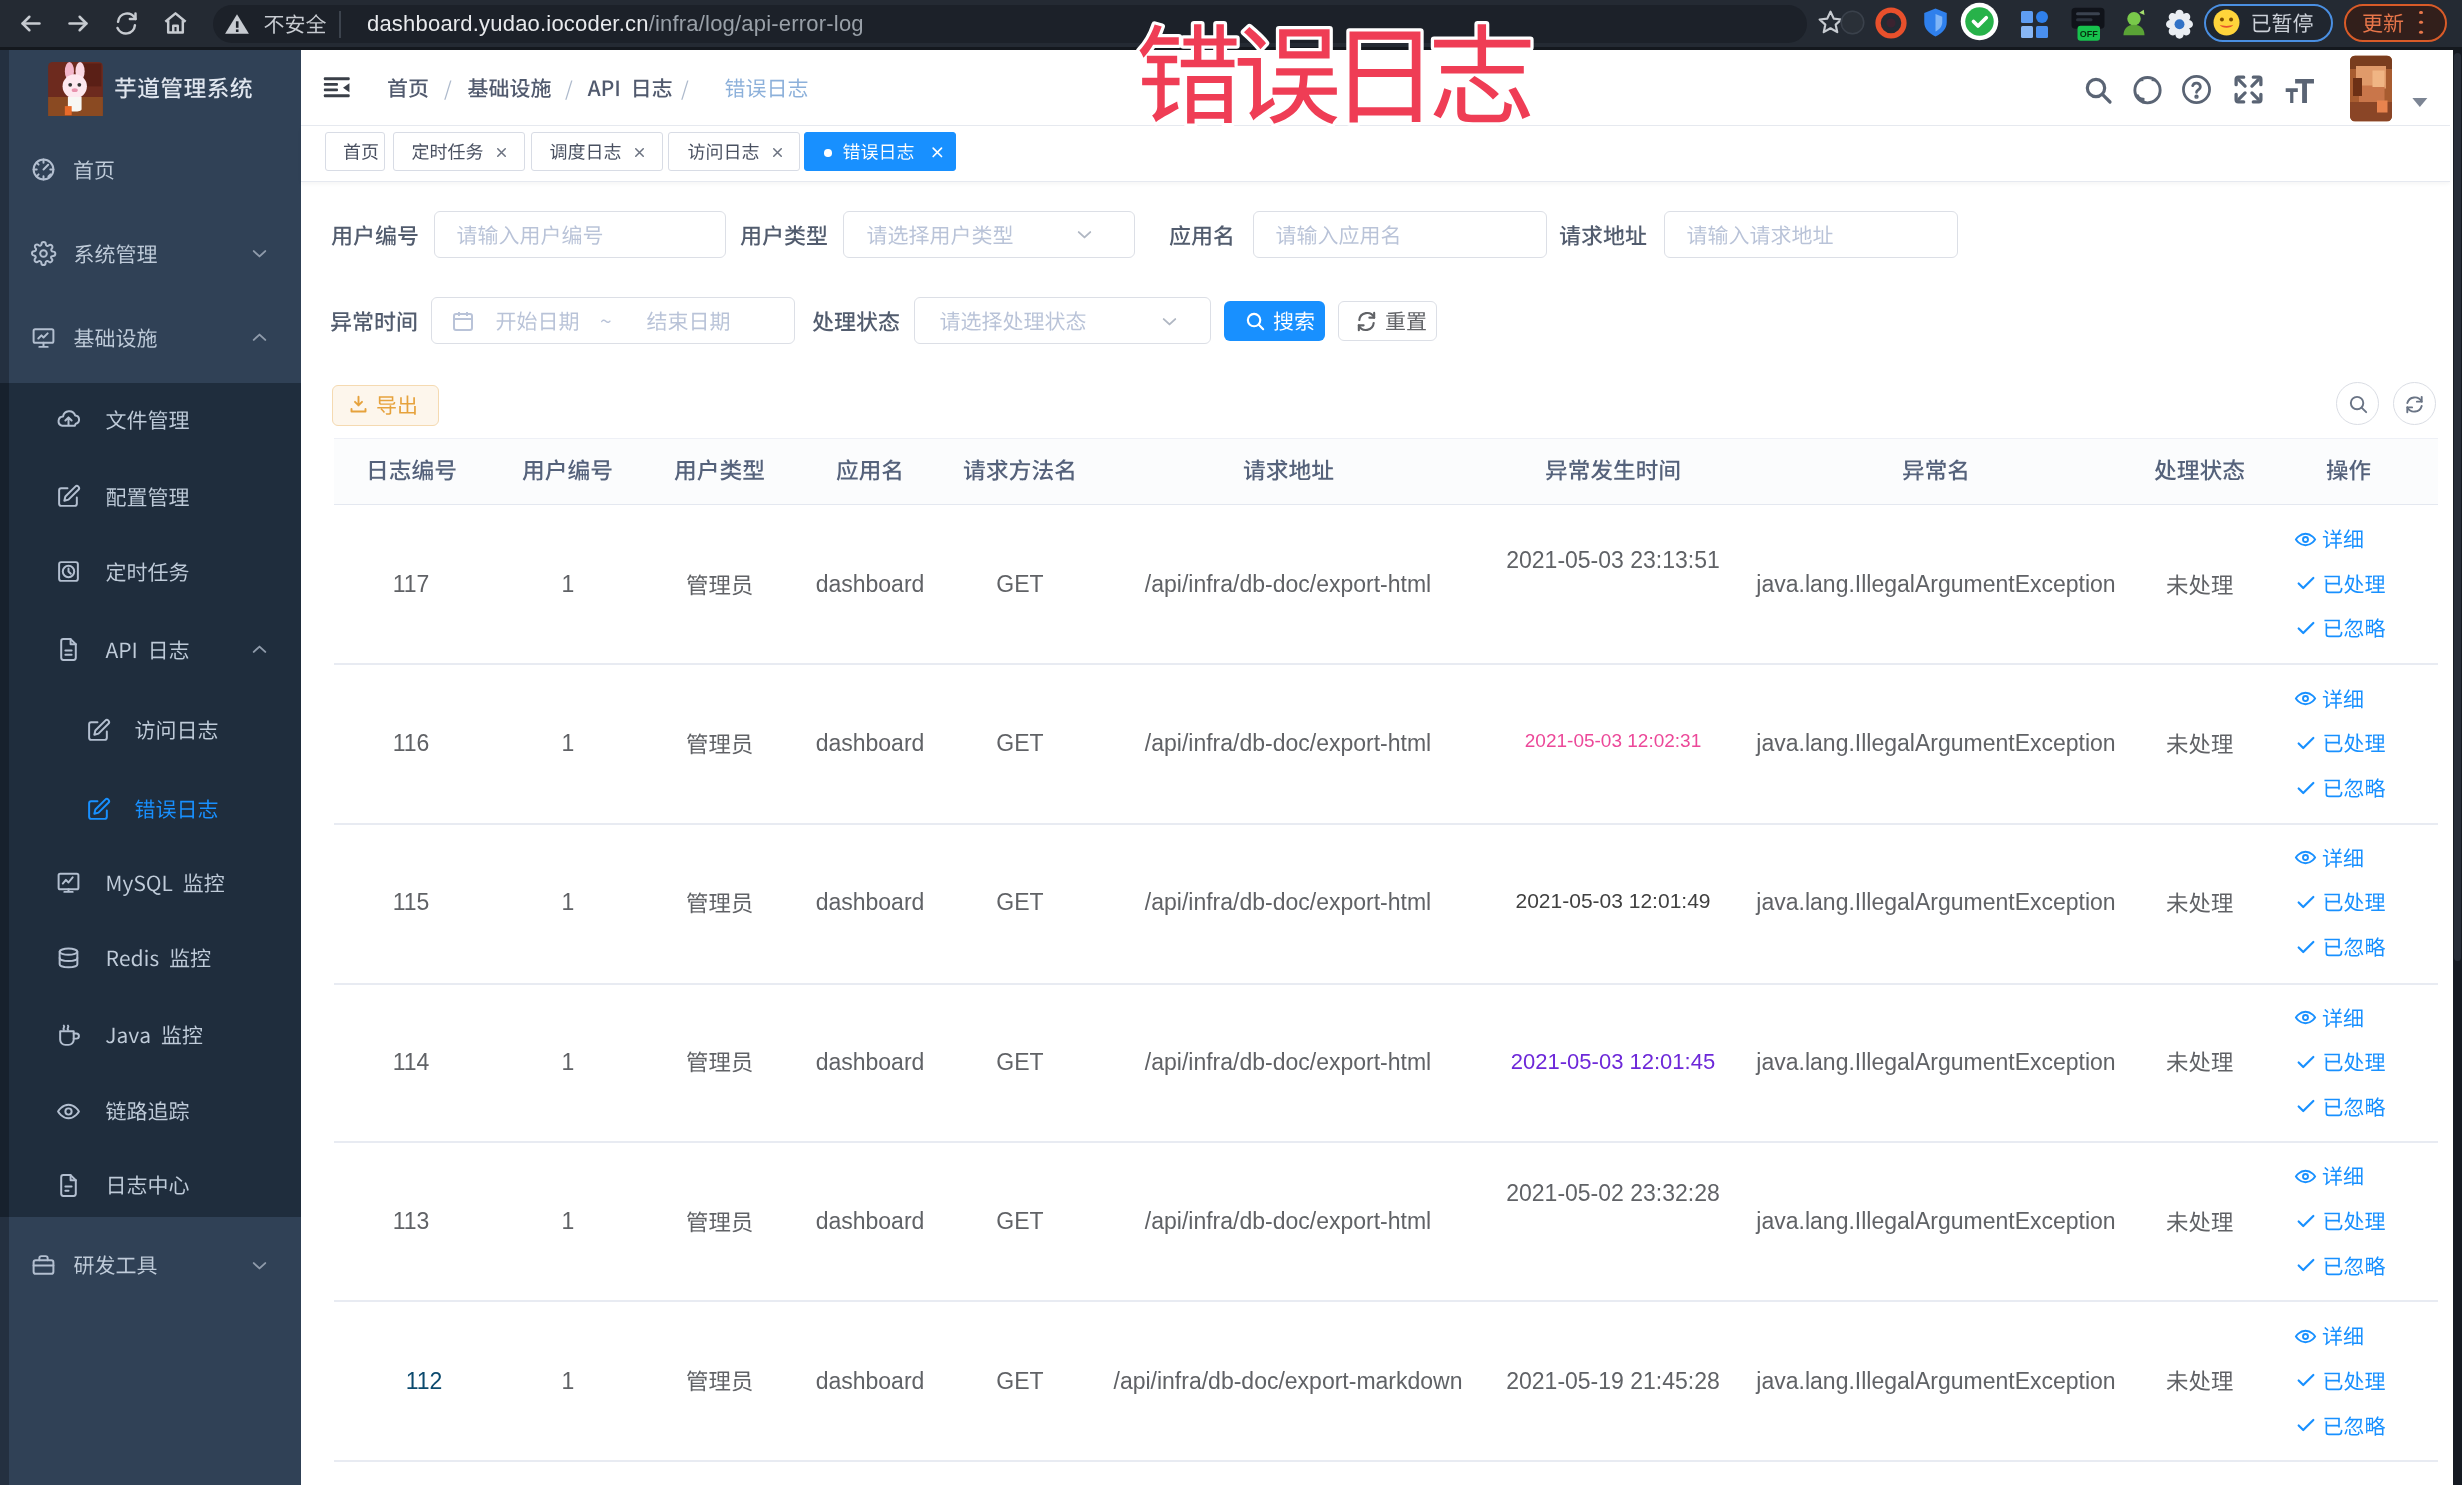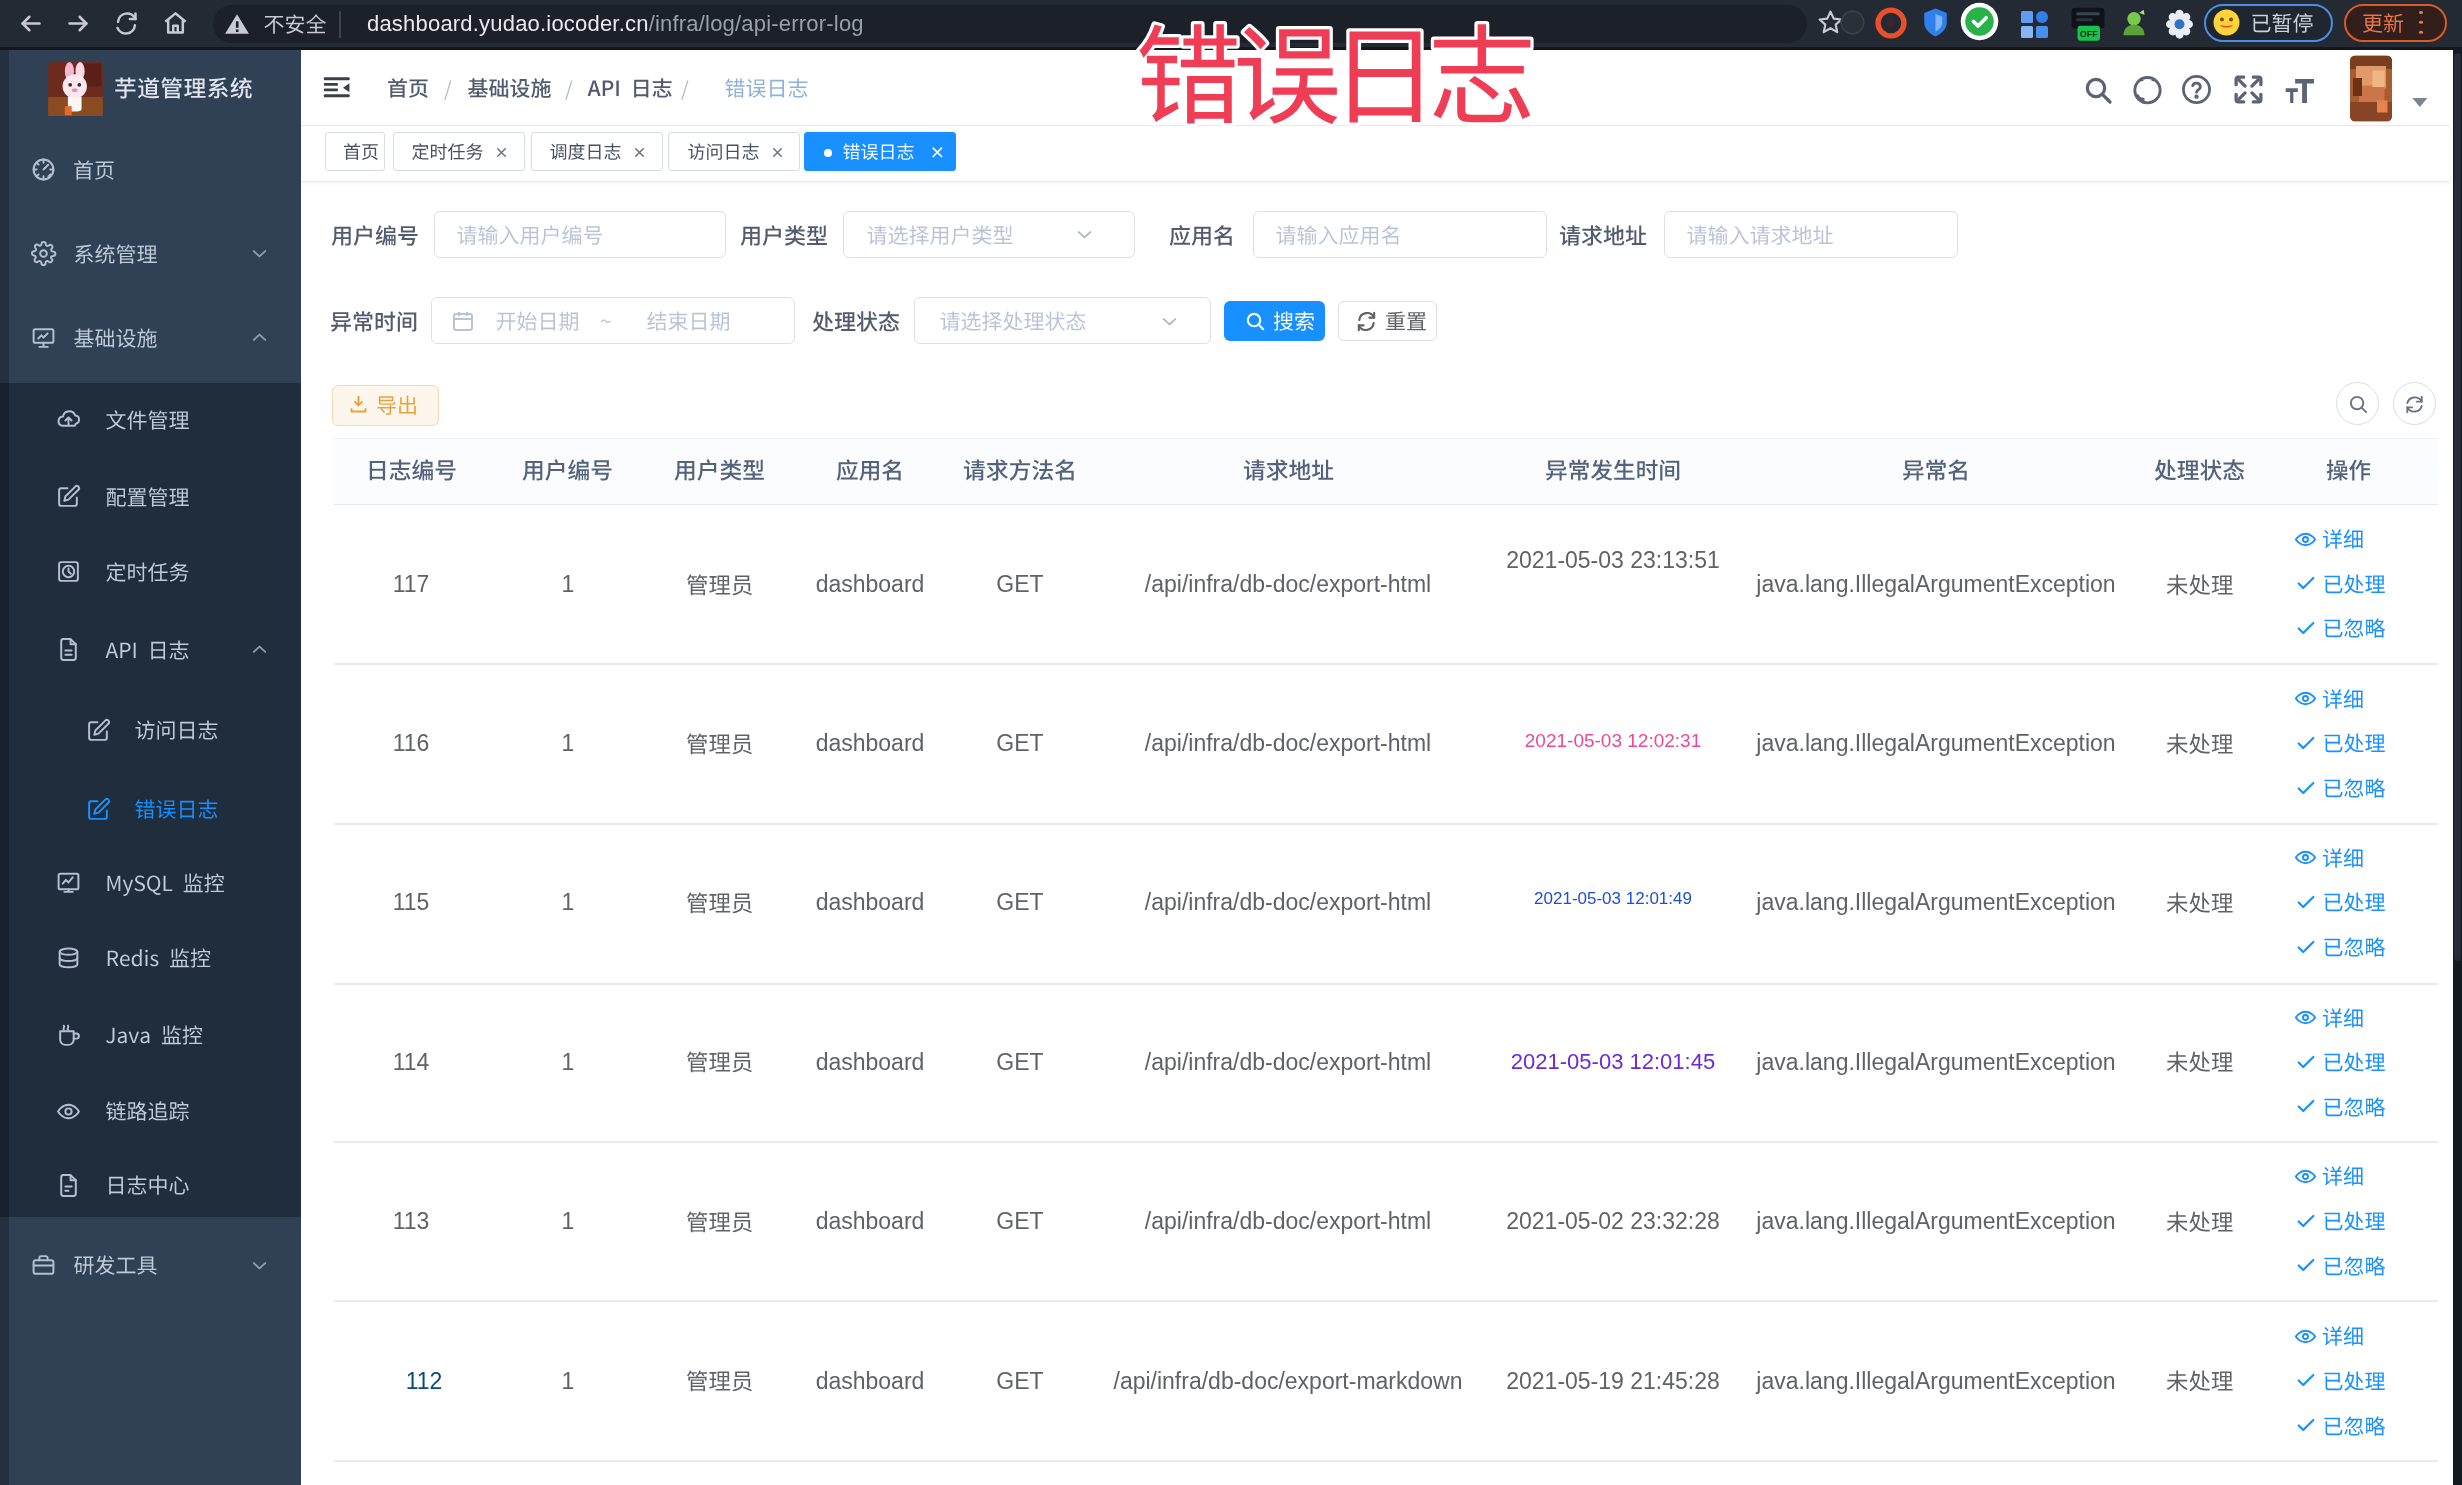--- a/index.html
+++ b/index.html
@@ -862,21 +862,21 @@
 <svg class="zh " style="left:686px;top:892px;width:67px;height:26px;" viewBox="0 0 88 34">
     <g fill="#606266" transform="matrix(0.02950,0,0,-0.02950,0,25.4)">
       <use href="#r7ba1" x="0"></use>
       <use href="#r7406" x="1000"></use>
       <use href="#r5458" x="2000"></use>
     </g>
   </svg>
 <div class="latc" style="left:870px;top:889px;font-size:23px;color:#606266">dashboard</div>
 <div class="latc" style="left:1020px;top:889px;font-size:23px;color:#606266">GET</div>
 <div class="latc" style="left:1288px;top:889px;font-size:23px;color:#606266">/api/infra/db-doc/export-html</div>
-<div class="latc" style="left:1613px;top:889px;font-size:17px;color:#1d4ed8">2021-05-03 12:01:49</div>
+<div class="latc" style="left:1613px;top:889px;font-size:21px;color:#404040">2021-05-03 12:01:49</div>
 <div class="latc" style="left:1936px;top:889px;font-size:23px;color:#606266">java.lang.IllegalArgumentException</div>
 <svg class="zh " style="left:2166px;top:892px;width:67px;height:26px;" viewBox="0 0 88 34">
     <g fill="#606266" transform="matrix(0.02950,0,0,-0.02950,0,25.4)">
       <use href="#r672a" x="0"></use>
       <use href="#r5904" x="1000"></use>
       <use href="#r7406" x="2000"></use>
     </g>
   </svg>
 <svg class="ic" style="left:2294px;top:846px" width="23" height="23" viewBox="0 0 24 24" fill="none" stroke="#1890ff" stroke-width="2">
     <path d="M2 12s3.5-6 10-6 10 6 10 6-3.5 6-10 6-10-6-10-6z"></path>
@@ -966,21 +966,21 @@
 <svg class="zh " style="left:686px;top:1211px;width:67px;height:26px;" viewBox="0 0 88 34">
     <g fill="#606266" transform="matrix(0.02950,0,0,-0.02950,0,25.4)">
       <use href="#r7ba1" x="0"></use>
       <use href="#r7406" x="1000"></use>
       <use href="#r5458" x="2000"></use>
     </g>
   </svg>
 <div class="latc" style="left:870px;top:1208px;font-size:23px;color:#606266">dashboard</div>
 <div class="latc" style="left:1020px;top:1208px;font-size:23px;color:#606266">GET</div>
 <div class="latc" style="left:1288px;top:1208px;font-size:23px;color:#606266">/api/infra/db-doc/export-html</div>
-<div class="latc" style="left:1613px;top:1208px;font-size:23px;color:#606266">2021-05-02 23:32:28</div>
+<div class="latc" style="left:1613px;top:1180px;font-size:23px;color:#606266">2021-05-02 23:32:28</div>
 <div class="latc" style="left:1936px;top:1208px;font-size:23px;color:#606266">java.lang.IllegalArgumentException</div>
 <svg class="zh " style="left:2166px;top:1211px;width:67px;height:26px;" viewBox="0 0 88 34">
     <g fill="#606266" transform="matrix(0.02950,0,0,-0.02950,0,25.4)">
       <use href="#r672a" x="0"></use>
       <use href="#r5904" x="1000"></use>
       <use href="#r7406" x="2000"></use>
     </g>
   </svg>
 <svg class="ic" style="left:2294px;top:1165px" width="23" height="23" viewBox="0 0 24 24" fill="none" stroke="#1890ff" stroke-width="2">
     <path d="M2 12s3.5-6 10-6 10 6 10 6-3.5 6-10 6-10-6-10-6z"></path>

